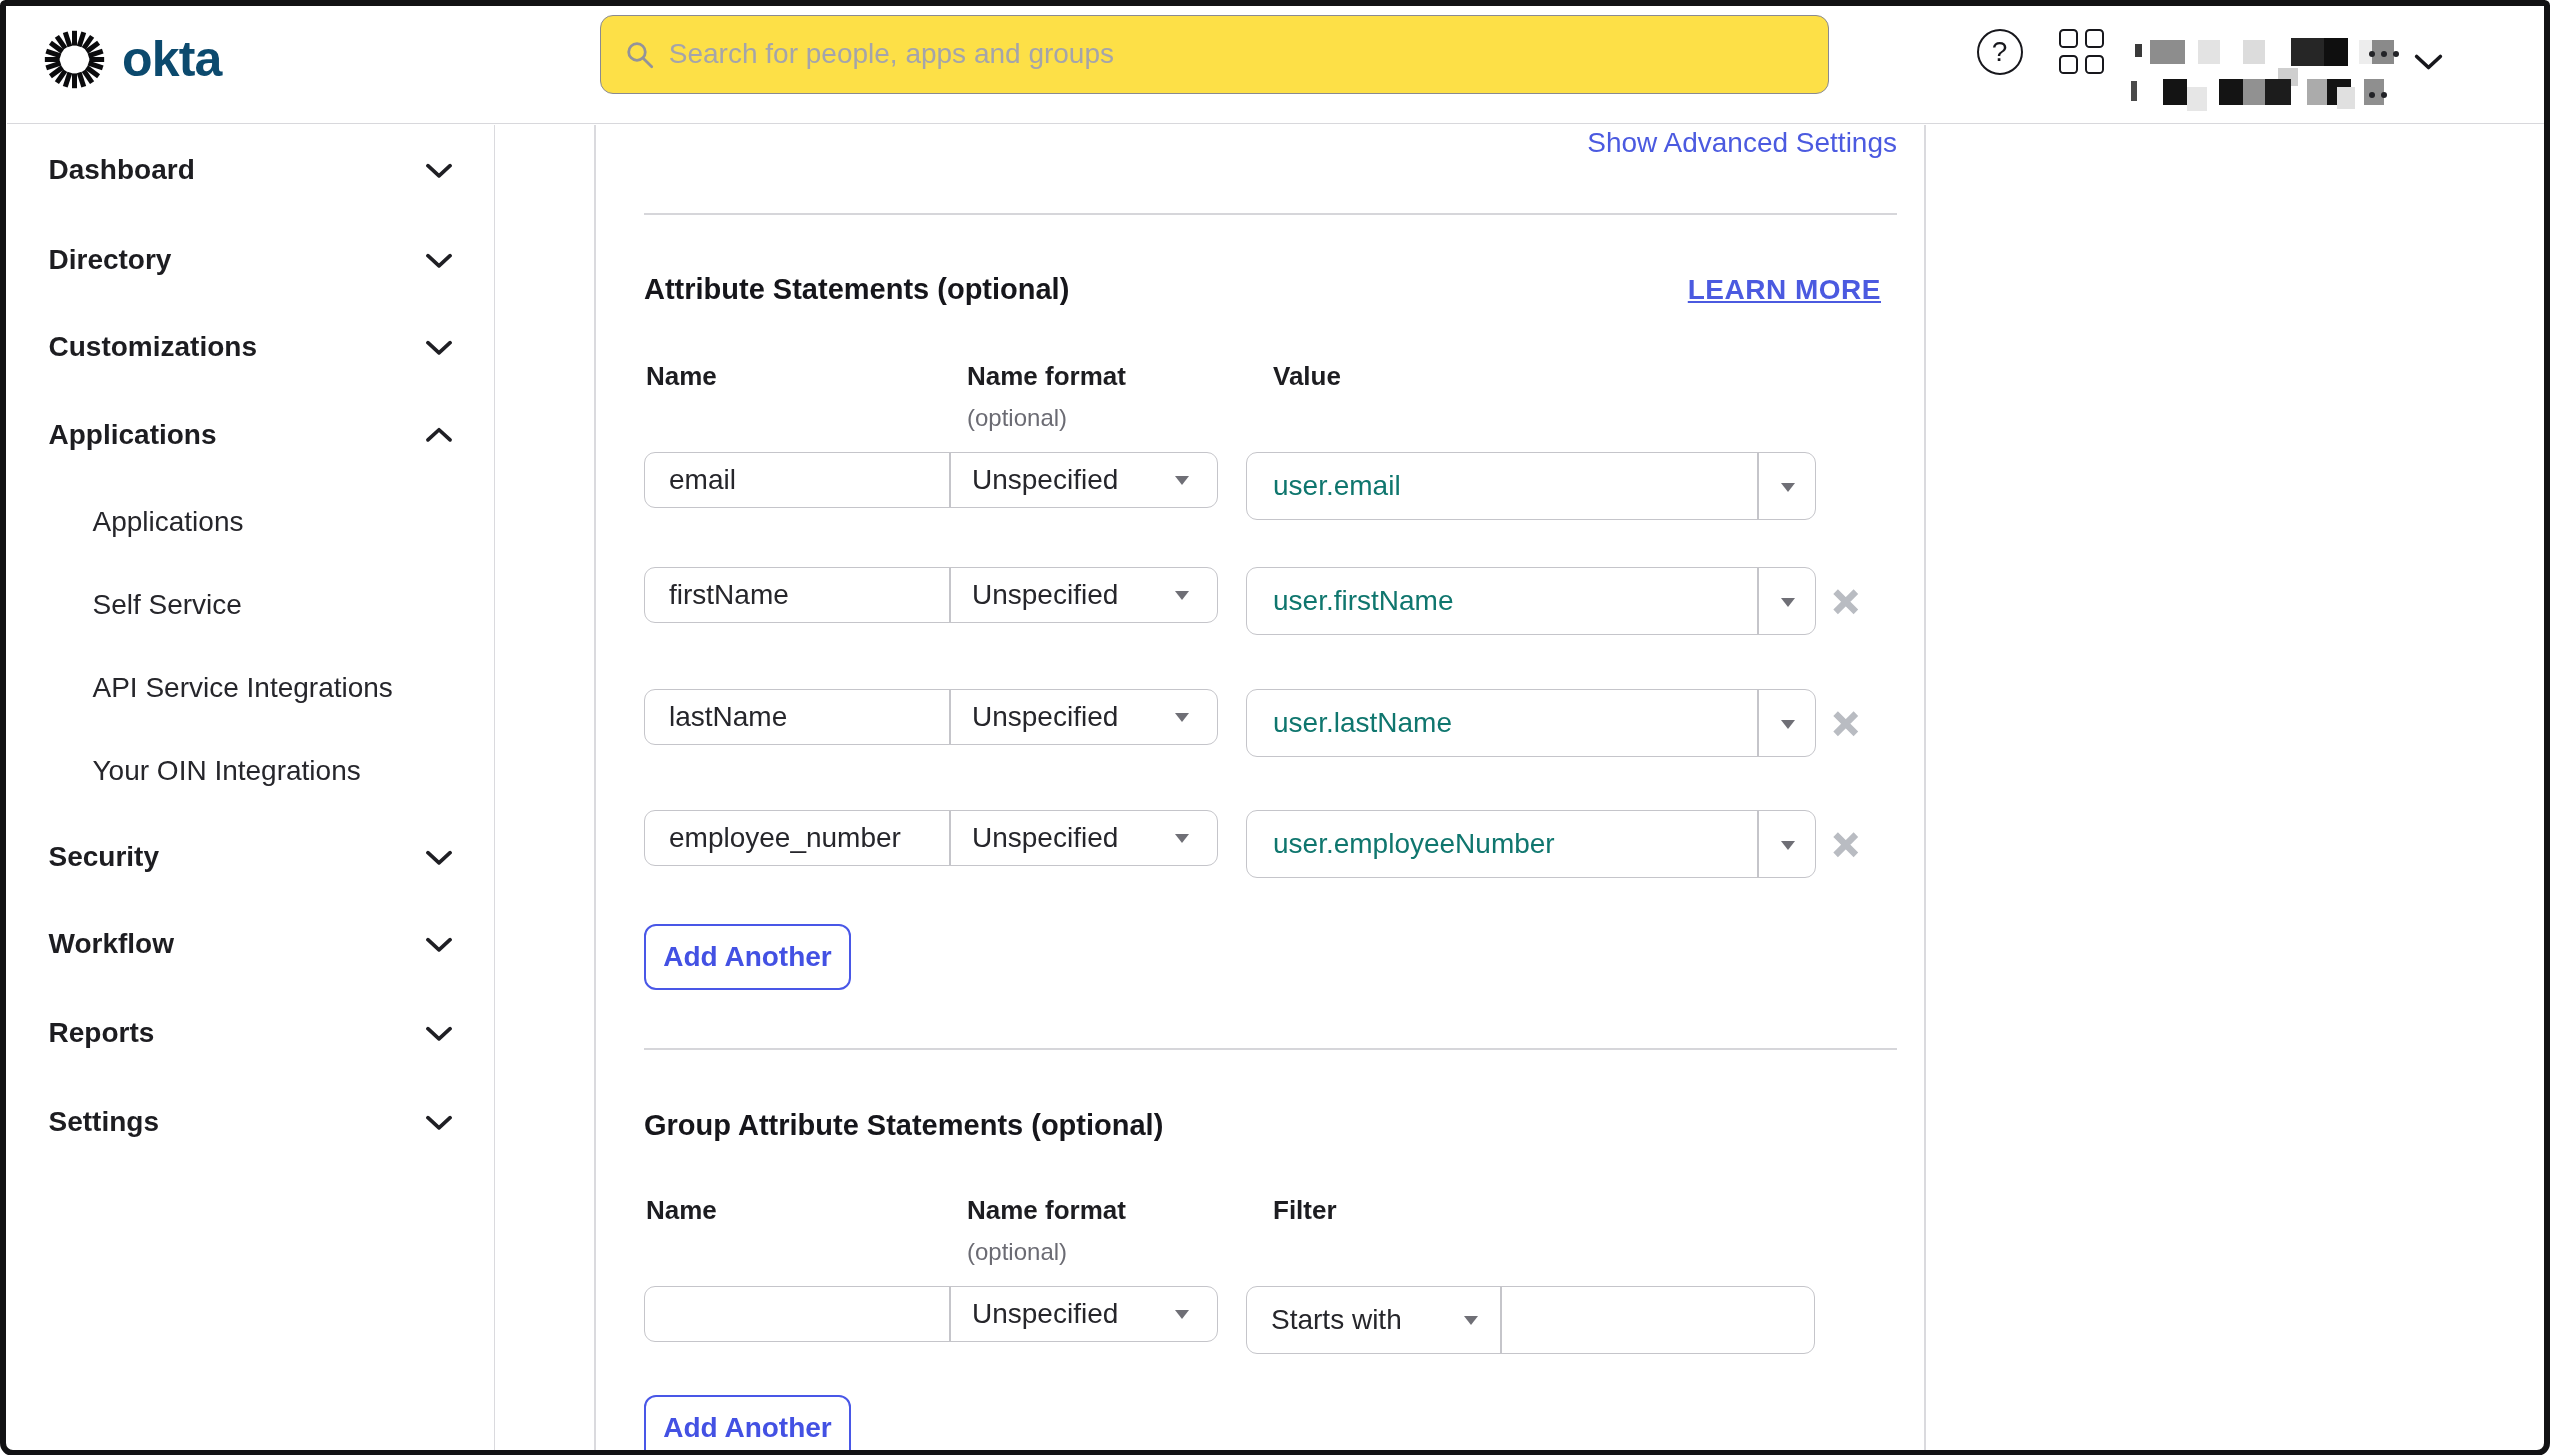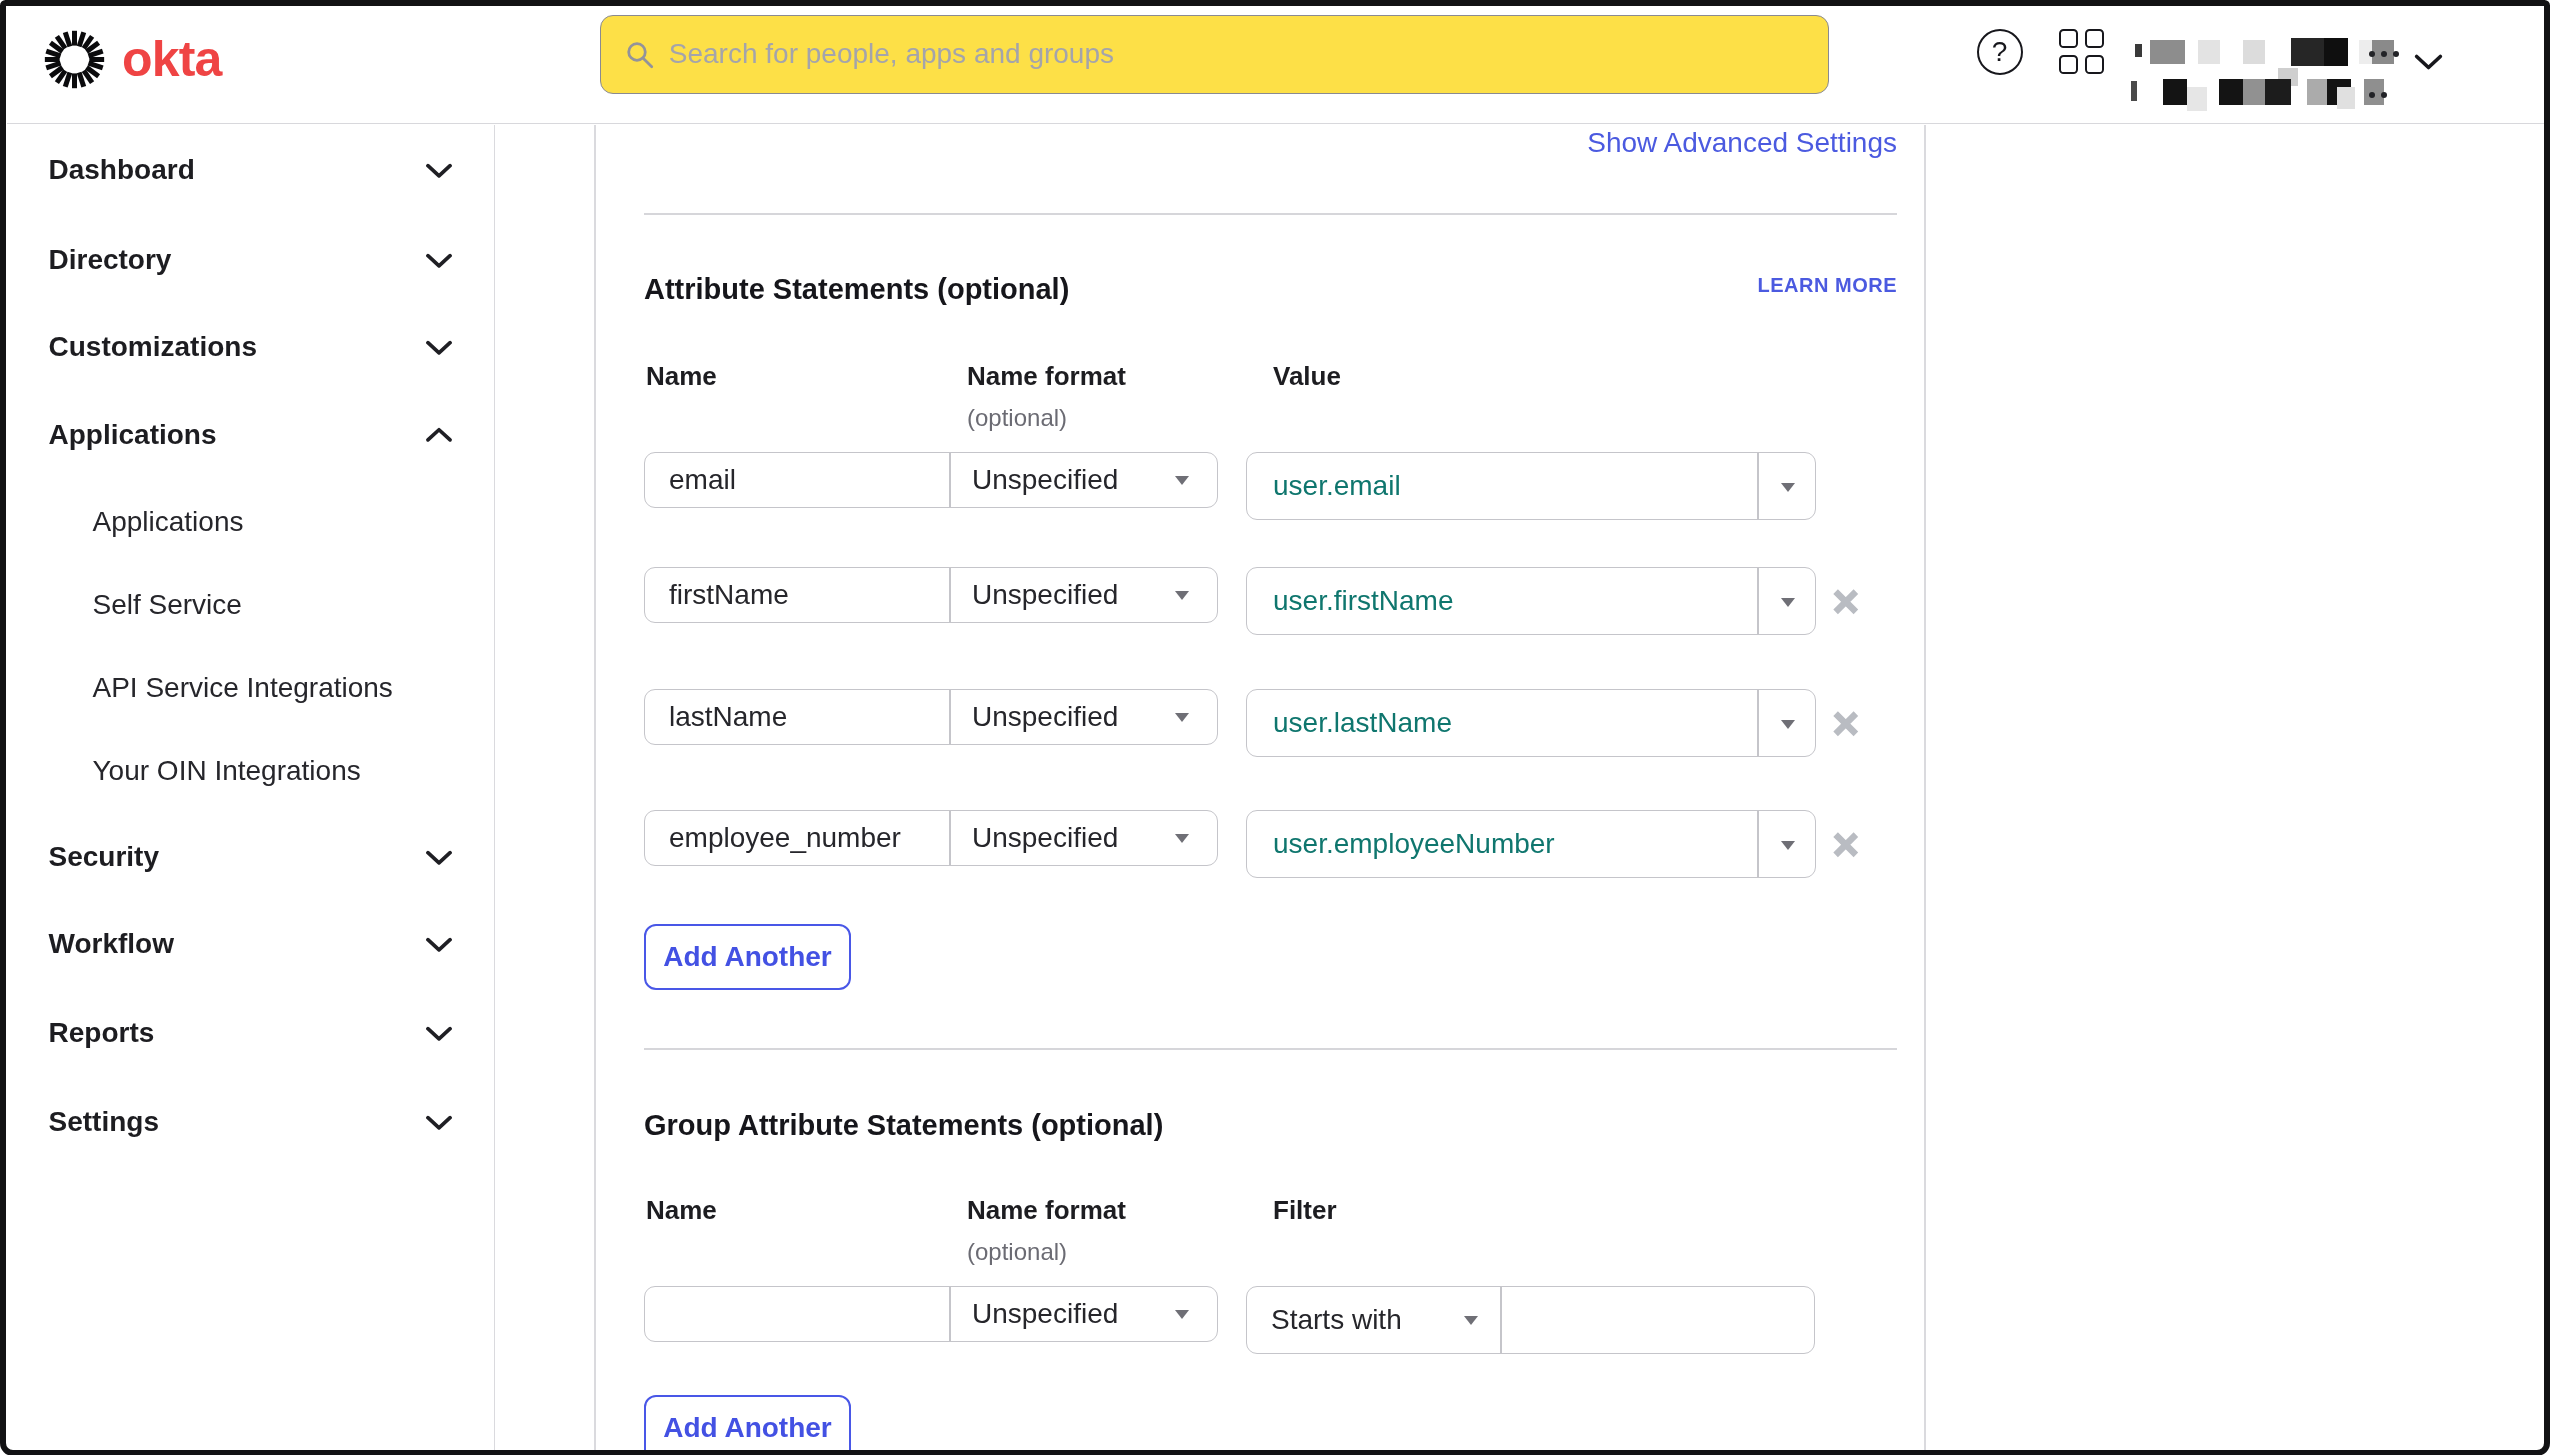--- a/index.html
+++ b/index.html
@@ -6,21 +6,21 @@
   html, body { width: 2550px; height: 1456px; overflow: hidden; background: #ffffff;
     font-family: "Liberation Sans", "DejaVu Sans", sans-serif; color: #1d1d21; }
   .window { position: relative; width: 2550px; height: 1456px; background: #fff; overflow: hidden; }
   .frame { position: absolute; inset: 0; border: 6.5px solid #121214; border-radius: 5.5px 5.5px 13px 13px;
     pointer-events: none; z-index: 90; }
 
   
   .topbar { position: absolute; left: 6.5px; right: 6.5px; top: 6.5px; height: 117px; background: #fff;
     border-bottom: 1.8px solid #d8d8dc; z-index: 5; }
   .brand { position: absolute; left: 36px; top: 21px; display: flex; align-items: center; }
-  .brand-word { font-size: 50px; font-weight: bold; letter-spacing: -0.9px; color: #ef4444; margin-left: 16.6px; }
+  .brand-word { font-size: 50px; font-weight: bold; letter-spacing: -0.9px; color: #0c4a6e; margin-left: 16.6px; }
   .searchbox { position: absolute; left: 593px; top: 8.3px; width: 1229px; height: 79px;
     border: 1.8px solid #8a8a91; border-radius: 13px; background: #fde047; display: flex; align-items: center; }
   .searchbox .mag { margin-left: 24px; flex: 0 0 auto; }
   .searchbox input { border: none; outline: none; flex: 1; height: 100%; font-size: 28px;
     font-family: inherit; color: #26262b; padding-left: 14.8px; background: transparent; }
   .searchbox input::placeholder { color: #a4a4ab; }
   .tb-icon { position: absolute; top: 22px; }
   .help-icon { left: 1970px; width: 46px; height: 46px; border: 2.8px solid #17171c; border-radius: 50%;
     display: flex; align-items: center; justify-content: center; font-size: 28px; font-weight: 500; color: #17171c; }
   .grid-icon { left: 2052px; width: 46px; height: 46px; display: grid; grid-template-columns: 18.5px 18.5px;
@@ -47,21 +47,21 @@
   .panel-border-left { position: absolute; left: 594px; top: 125px; bottom: 6.5px; width: 1.8px; background: #dadade; }
   .panel-border-right { position: absolute; left: 1924px; top: 125px; bottom: 6.5px; width: 1.8px; background: #dadade; }
   .content { position: absolute; left: 596px; top: 125px; width: 1328px; bottom: 6.5px; background: #fff; overflow: hidden; }
   
   .link { color: #4b5ae0; cursor: pointer; }
   .show-adv { position: absolute; right: 27px; top: 1.8px; font-size: 28px; }
   .hr { position: absolute; left: 48px; width: 1253px; height: 1.8px; background: #d6d6da; }
   .hr1 { top: 88px; } .hr2 { top: 923px; }
   .section-title { position: absolute; left: 48px; font-size: 29px; font-weight: 700; color: #16161b; }
   .title1 { top: 148px; } .title2 { top: 984px; }
-  .learn-more { position: absolute; right: 27px; top: 149px; font-size: 20px; font-weight: 600; letter-spacing: 0.5px; }
+  .learn-more { position: absolute; right: 43px; top: 149px; font-size: 28px; font-weight: 600; letter-spacing: 0.5px; text-decoration: underline; }
   .col-head { position: absolute; font-size: 26px; font-weight: 700; color: #1d1d21; }
   .col-opt { position: absolute; font-size: 24px; color: #6b6b73; }
   .h-row1 { top: 236px; } .opt-row1 { top: 279px; }
   .h-row2 { top: 1070px; } .opt-row2 { top: 1113px; }
   .cx1 { left: 50px; } .cx2 { left: 371px; } .cx3 { left: 677px; }
 
   .attr-row { position: absolute; left: 48px; width: 1273px; height: 68px; }
   .r1 { top: 327px; } .r2 { top: 442px; } .r3 { top: 564px; } .r4 { top: 685px; }
   .g-r1 { top: 1161px; }
   .pair { position: absolute; left: 0; top: 0; width: 574px; height: 56px; border: 1.8px solid #c5c5ca;

